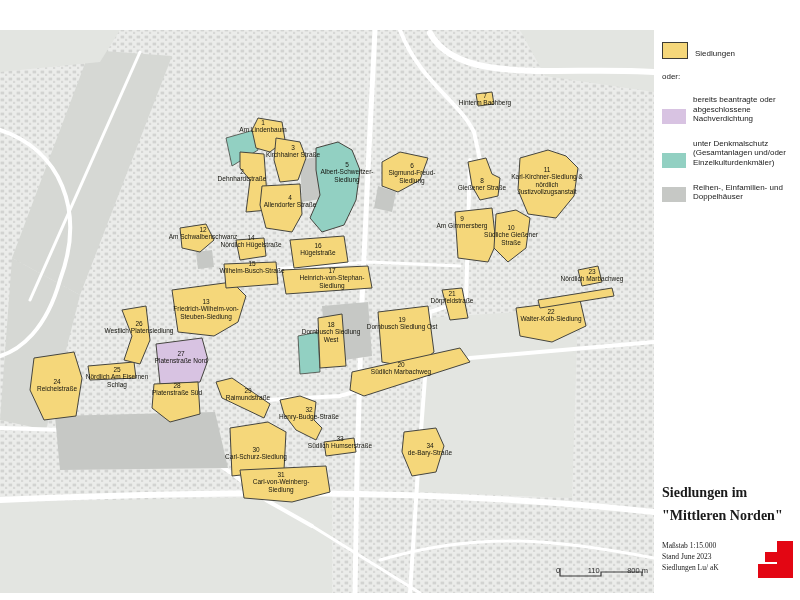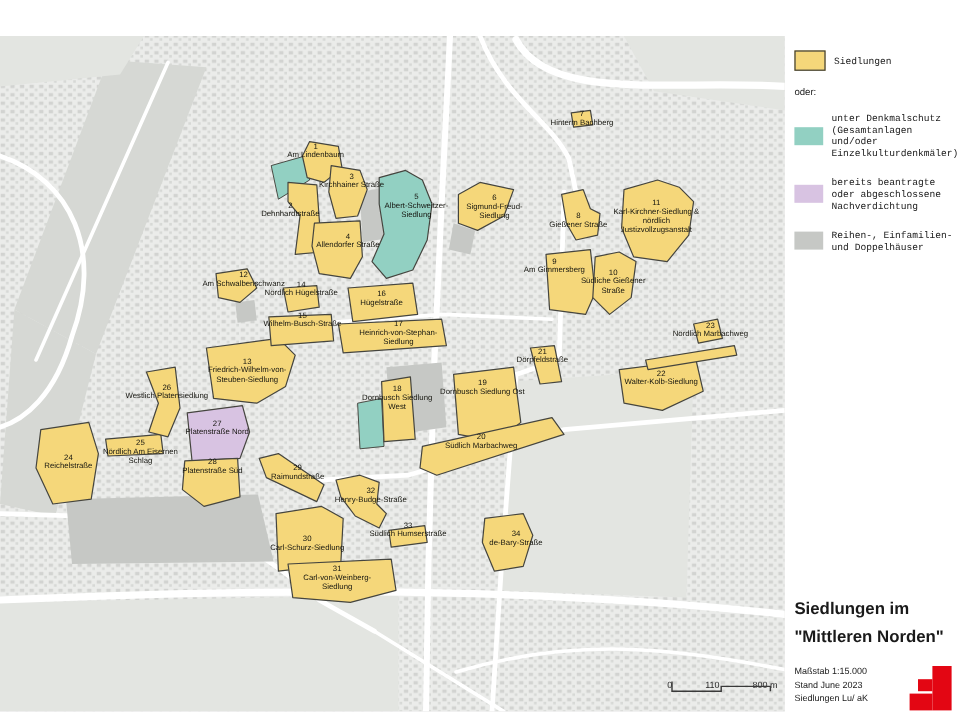--- a/index.html
+++ b/index.html
@@ -18,27 +18,27 @@
     width:72px;text-align:center;
     font-size:6.5px;line-height:1.12;color:#15150f;
   }
   .s-label .num{font-size:6.5px;}
   
   .scalebar{position:absolute;left:556px;top:536px;width:92px;}
   .scalebar .ticks{display:flex;justify-content:space-between;font-size:7.5px;color:#2a2a2a;margin-bottom:1px;}
   
   .panel{position:absolute;left:655px;top:0;width:145px;height:600px;background:#ffffff;}
   .legend{position:absolute;left:7px;top:42px;width:134px;}
-  .lg-item{display:flex;align-items:center;margin-bottom:13px;font-family:Liberation Mono, monospace;}
+  .lg-item{display:flex;align-items:flex-end;margin-bottom:13px;}
   .lg-sw{width:24px;height:15px;margin-right:7px;flex:0 0 auto;}
   .lg-sw.bordered{border:1px solid #3c3c36;}
   .lg-item .lbl{font-size:8px;line-height:1.2;padding-top:2px;}
   .lg-item.first .lbl{padding-top:3px;}
   .davon{font-size:8px;margin:4px 0 12px 0;}
-  .titleblock{position:absolute;left:7px;top:500px;width:138px;}
+  .titleblock{position:absolute;left:7px;top:486px;width:138px;font-family:Liberation Serif, serif;}
   .titleblock .t1,.titleblock .t2{font-size:14px;font-weight:bold;line-height:1.0;margin-bottom:9px;}
   .meta{font-size:7.5px;line-height:1.45;margin-top:18px;}
   .logo{position:absolute;left:96px;top:55px;width:38px;height:38px;}
   .logo .b{position:absolute;background:#e30613;}
   .logo .b1{left:19px;top:0;width:16px;height:37px;}
   .logo .b2{left:7px;top:11px;width:12px;height:10px;}
   .logo .b3{left:0;top:23px;width:19px;height:14px;}
 </style>
 </head>
 <body>
@@ -277,26 +277,26 @@
 </div>
 
 <div class="panel">
   <div class="legend">
     <div class="lg-item first">
       <div class="lg-sw bordered" style="background:#f5d77a"></div>
       <div class="lbl">Siedlungen</div>
     </div>
     <div class="davon">oder:</div>
     <div class="lg-item">
+      <div class="lg-sw" style="background:#d8c3e2"></div>
+      <div class="lbl">bereits beantragte oder abgeschlossene Nachverdichtung</div>
+    </div>
+    <div class="lg-item">
       <div class="lg-sw" style="background:#92d0c2"></div>
       <div class="lbl">unter Denkmalschutz (Gesamtanlagen und/oder Einzelkulturdenkmäler)</div>
-    </div>
-    <div class="lg-item">
-      <div class="lg-sw" style="background:#d8c3e2"></div>
-      <div class="lbl">bereits beantragte oder abgeschlossene Nachverdichtung</div>
     </div>
     <div class="lg-item">
       <div class="lg-sw" style="background:#c6c8c5"></div>
       <div class="lbl">Reihen-, Einfamilien- und Doppelhäuser</div>
     </div>
   </div>
 
   <div class="titleblock">
     <div class="t1">Siedlungen im</div>
     <div class="t2">"Mittleren Norden"</div>

